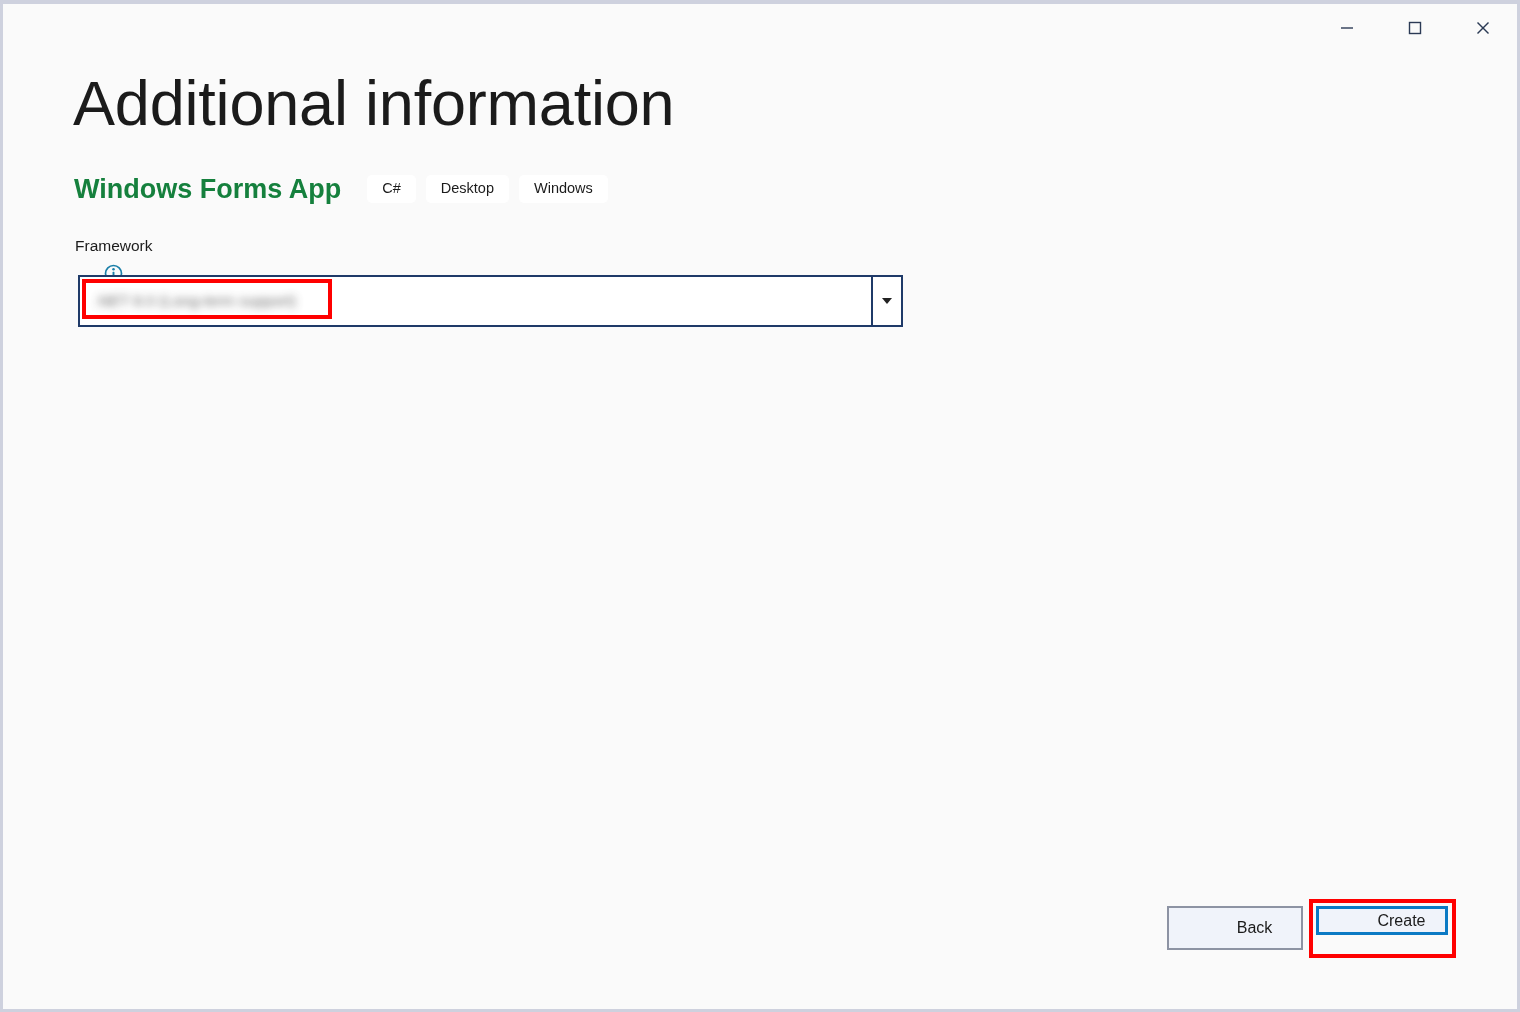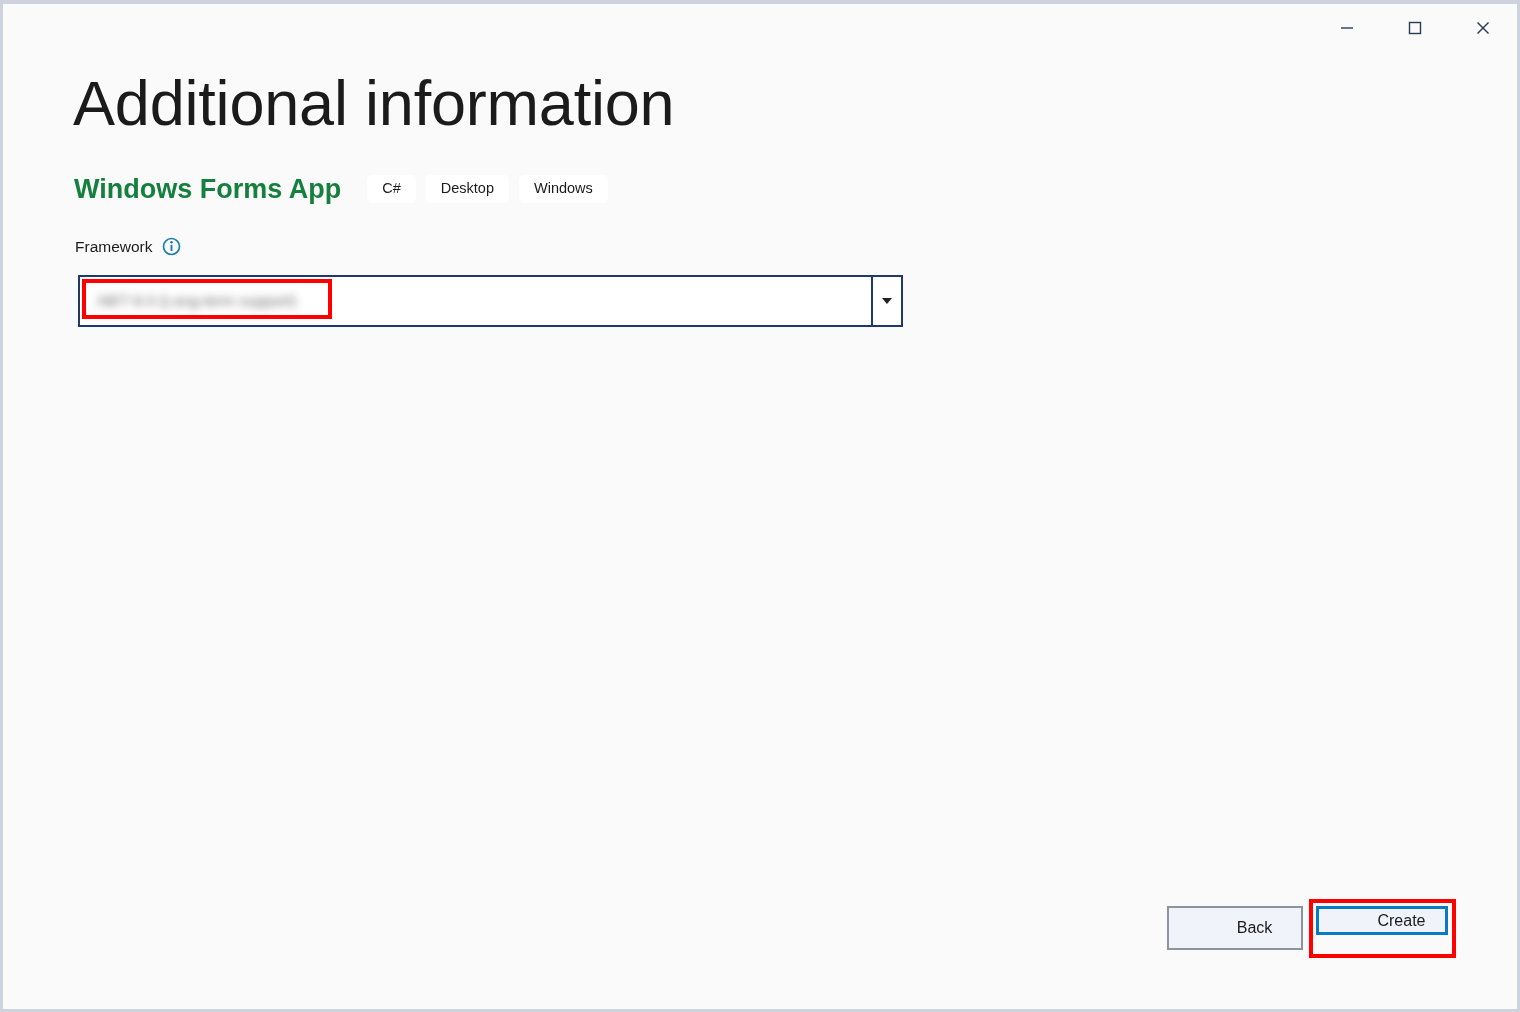--- a/index.html
+++ b/index.html
@@ -102,20 +102,21 @@
   }
 
   
   .field-label-row {
     position: absolute;
     left: 72px;
     top: 233px;
     display: flex;
     align-items: center;
     gap: 9px;
+    flex-direction: column;
   }
   .field-label {
     font-size: 15.5px;
     color: #1b1b1b;
     white-space: nowrap;
   }
   .info-icon { display: block; }
 
   .combo-wrap {
     position: absolute;

